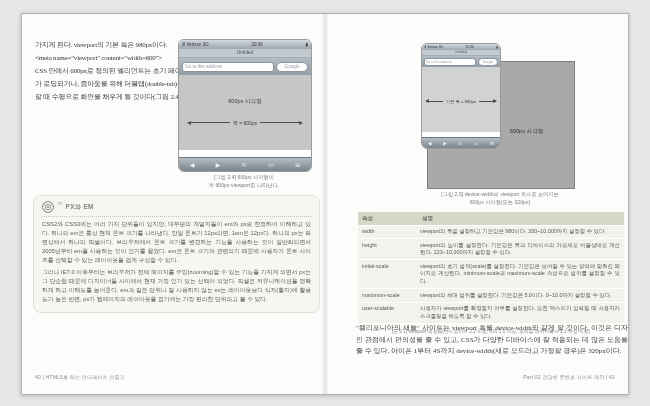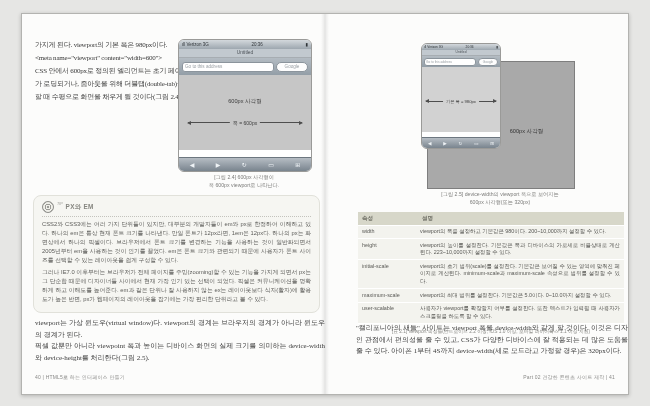--- a/index.html
+++ b/index.html
@@ -145,24 +145,20 @@
   <div class="note">
     <div class="note-head">
       <span class="tip-icon"></span>
       <span class="tip-flag">TIP</span>
       <span class="note-title">PX와 EM</span>
     </div>
     <p class="note-p">CSS2와 CSS3에는 여러 가지 단위들이 있지만, 대부분의 개발자들이 em와 px로 한정하여 이해하고 있다. 하나의 em은 통상 현재 폰트 크기를 나타낸다. 만일 폰트가 12px라면, 1em은 12px다. 하나의 px는 화면상에서 하나의 픽셀이다. 브라우저에서 폰트 크기를 변경하는 기능을 사용하는 것이 일반화되면서 2005년부터 em을 사용하는 것이 인기를 끌었다. em은 폰트 크기와 관련되기 때문에 사용자가 폰트 사이즈를 선택할 수 있는 레이아웃을 쉽게 구성할 수 있다.</p>
     <p class="note-p">그러나 IE7.0 이후부터는 브라우저가 전체 페이지를 주밍(zooming)할 수 있는 기능을 가지게 되면서 px는 그 단순함 때문에 디자이너들 사이에서 현재 가장 인기 있는 선택이 되었다. 픽셀은 커뮤니케이션을 명확하게 하고 이해도를 높여준다. em과 같은 단위나 잘 사용하지 않는 ex는 레이아웃보다 식자(활자)에 활용도가 높은 반면, px가 웹페이지의 레이아웃을 잡기에는 가장 편리한 단위라고 볼 수 있다.</p>
   </div>
 
-  <div class="outro outro-left serif">
-    <p>viewport는 가상 윈도우(virtual window)다. viewport의 경계는 브라우저의 경계가 아니라 윈도우의 경계가 된다.</p>
-    <p>픽셀 값뿐만 아니라 viewpoint 폭과 높이는 디바이스 화면의 실제 크기를 의미하는 device-width와 device-height를 처리한다(그림 2.5).</p>
-  </div>
 
   <div class="footer footer-left">40  |  HTML5로 하는 인터페이스 만들기</div>
 
   <div class="big-square">
     <span class="bs-label">600px 사각형</span>
   </div>
 
   <div class="phone phone-right">
     <div class="p-status">
       <span>ıll Verizon 3G</span>

